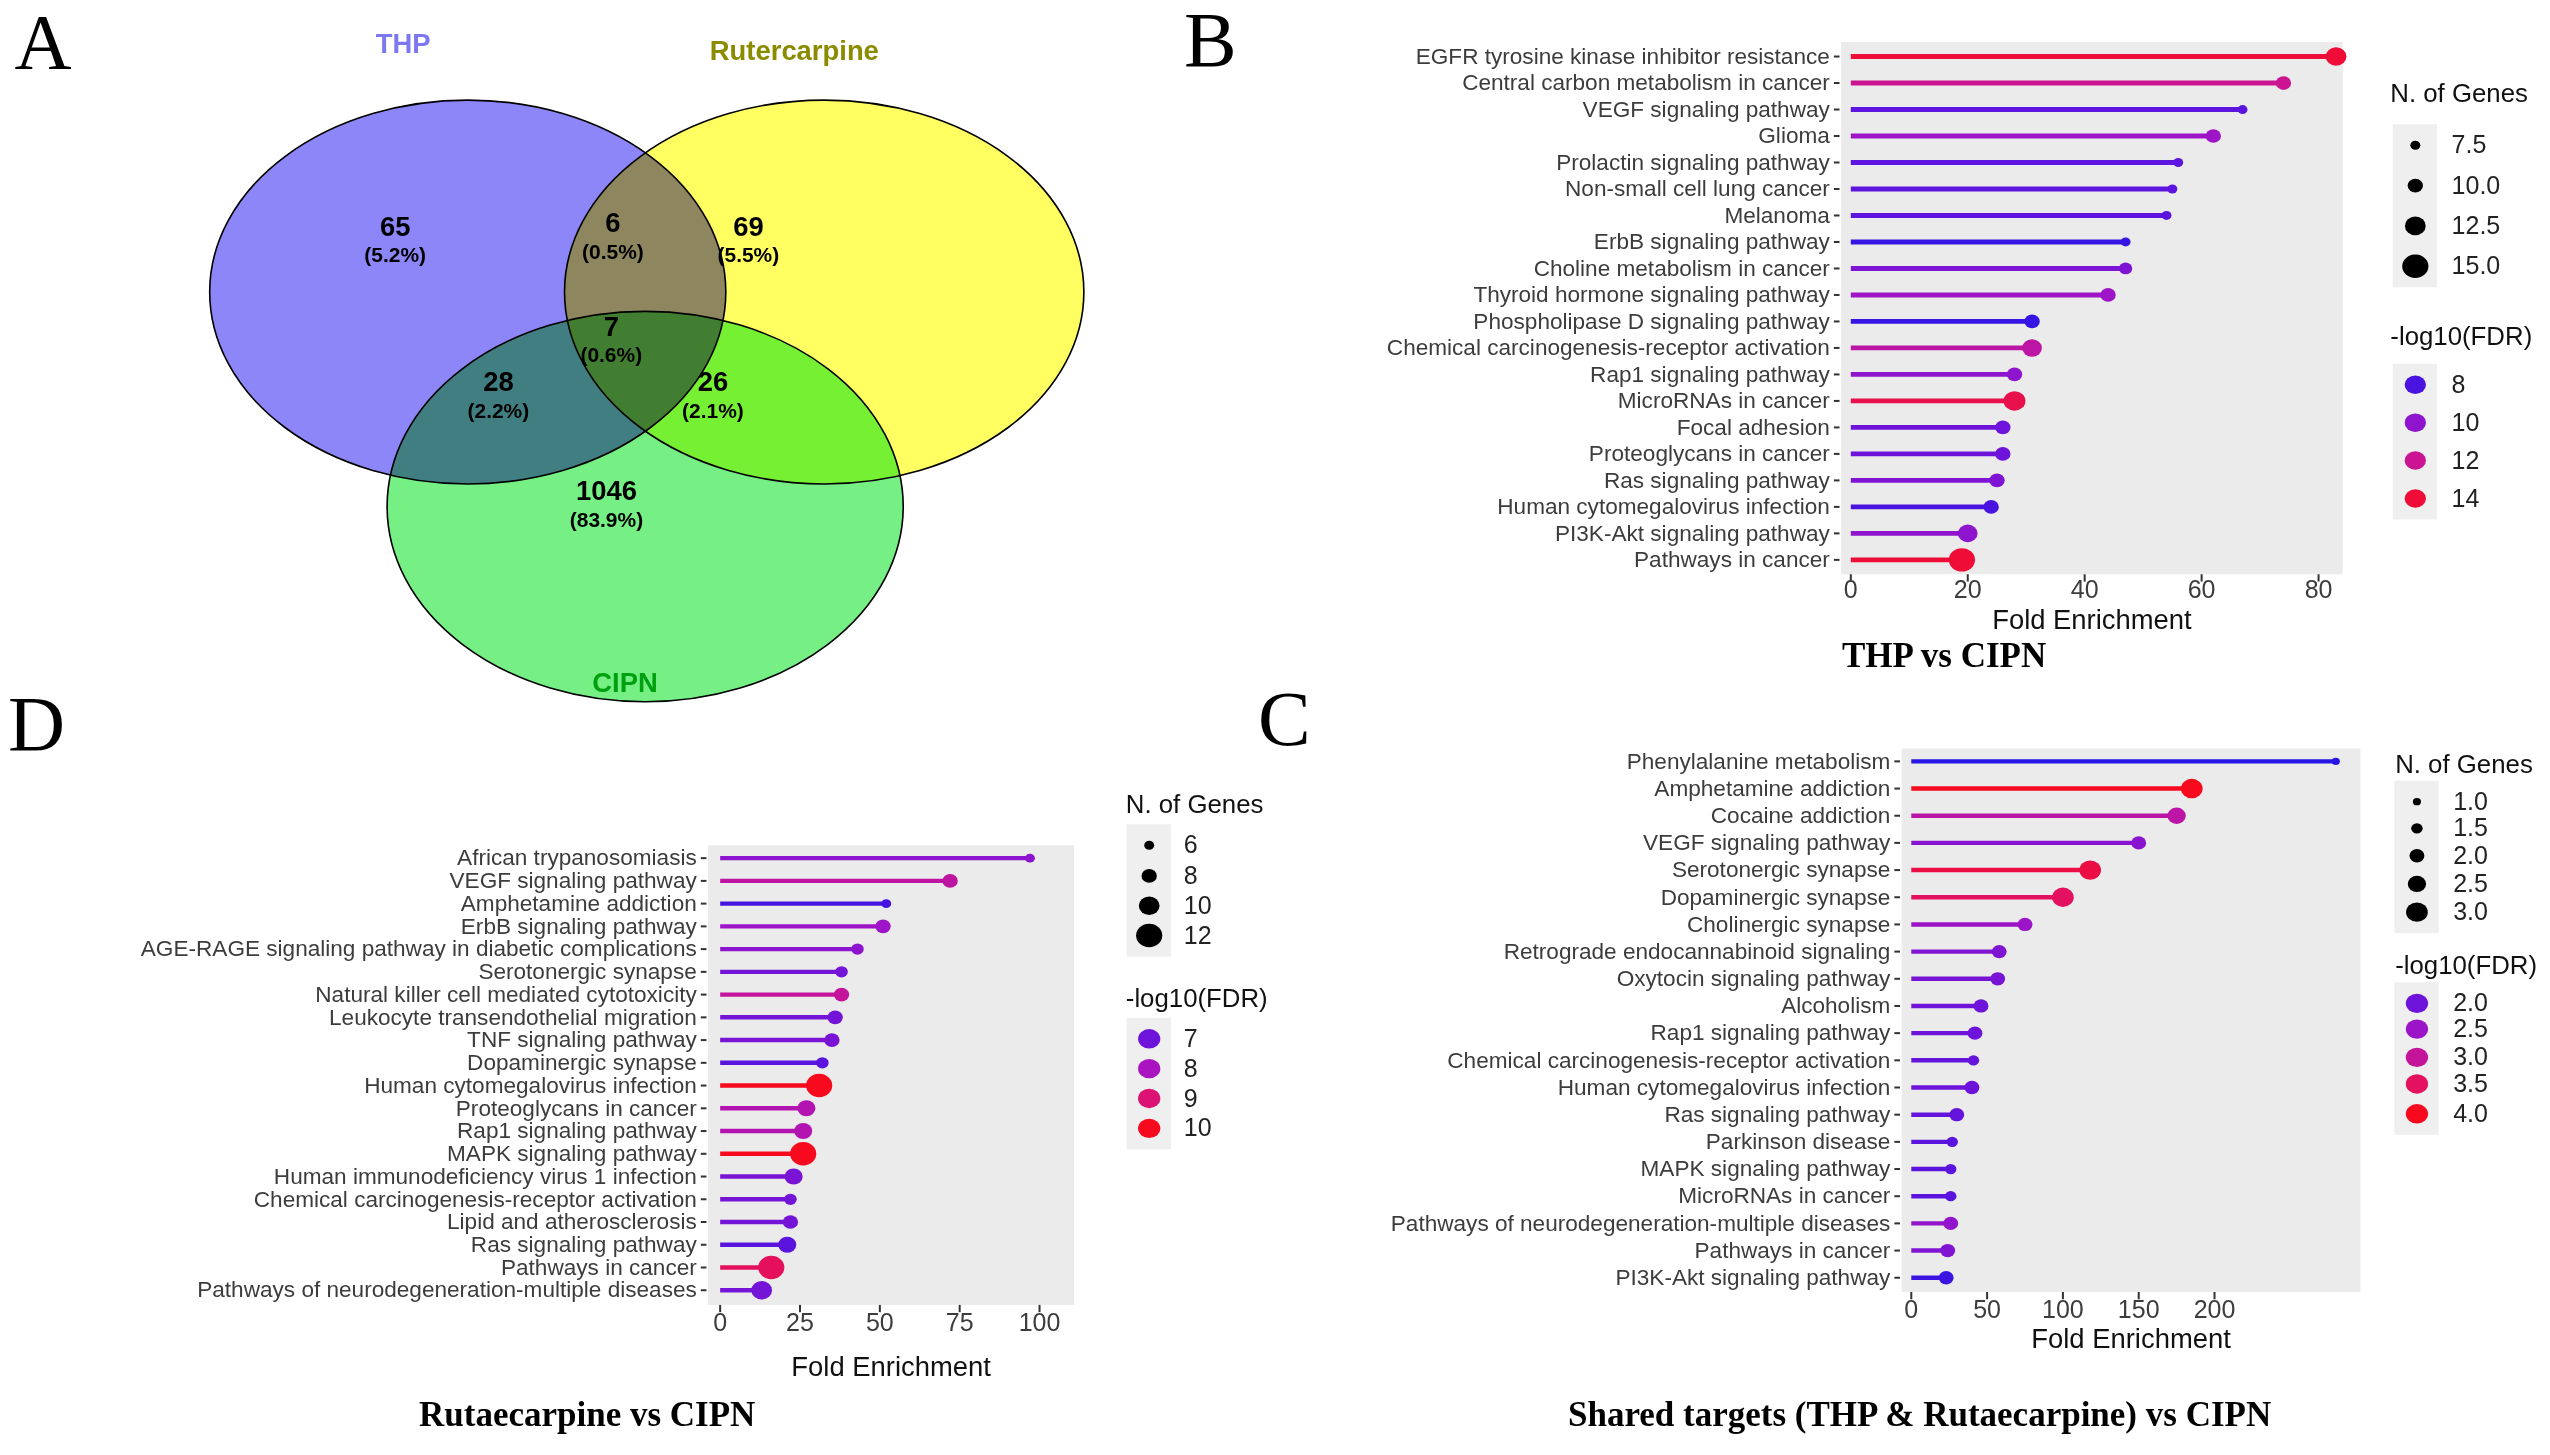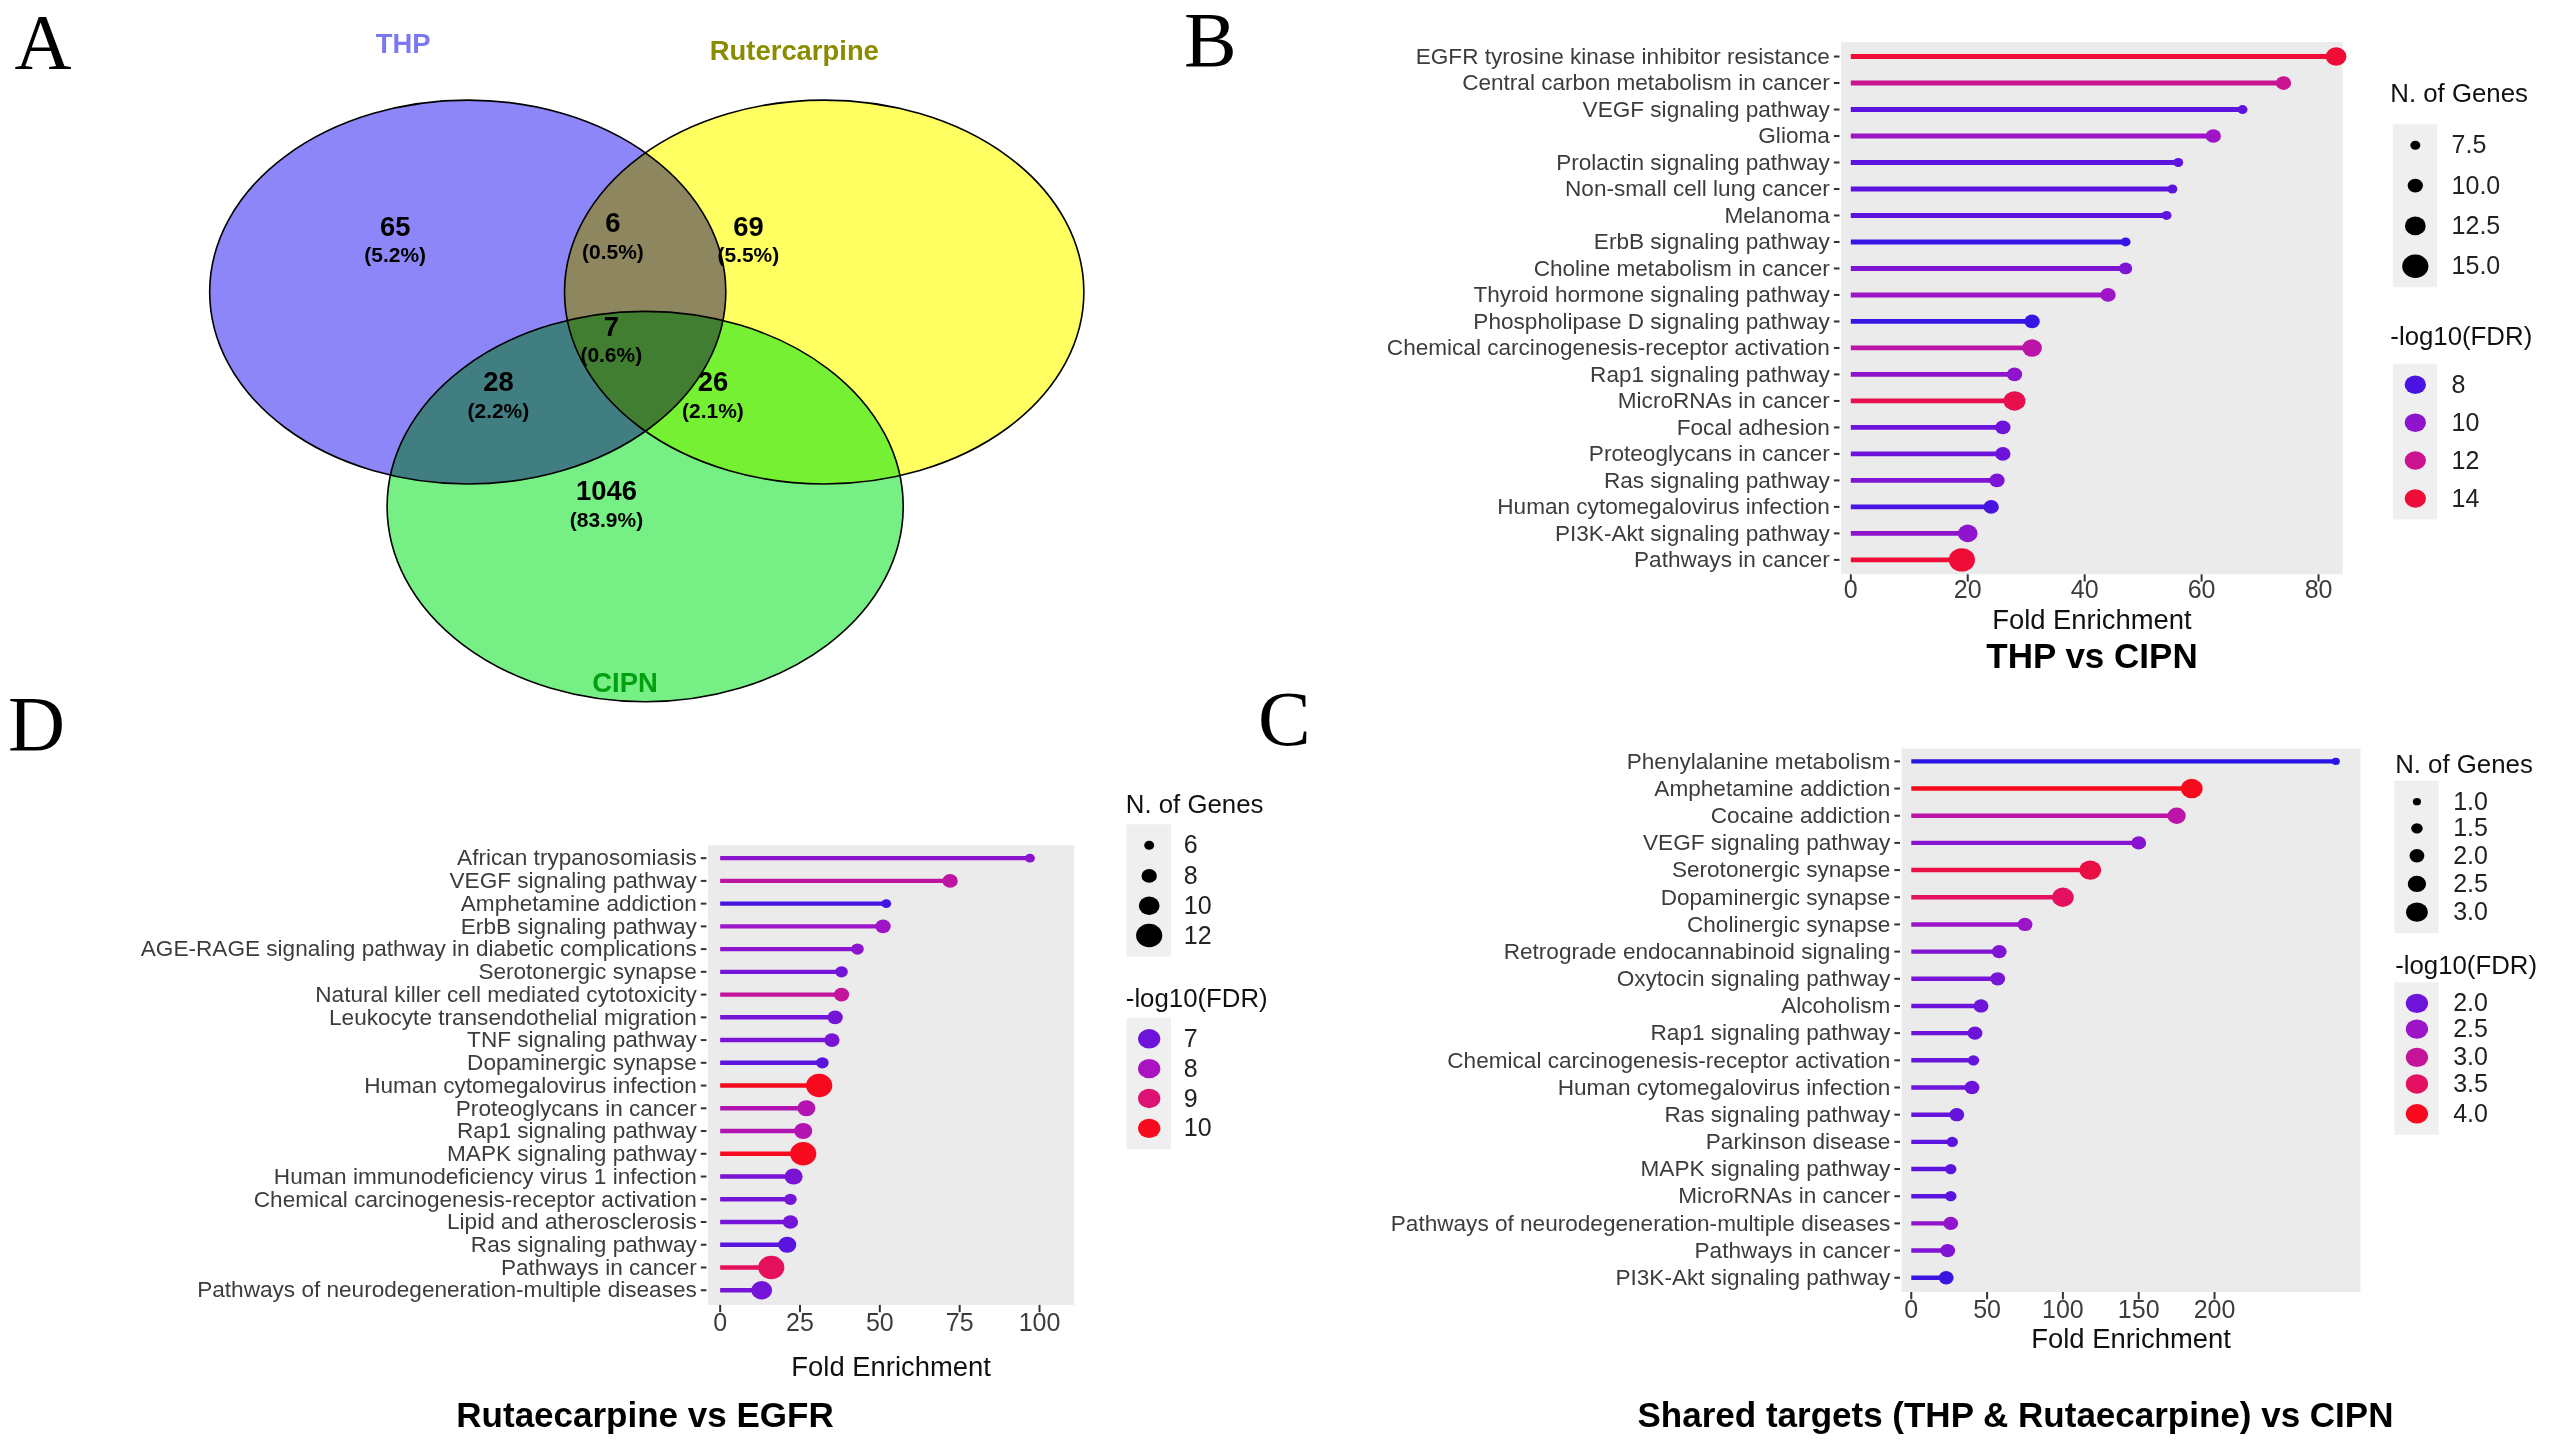--- a/index.html
+++ b/index.html
@@ -1,20 +1,20 @@
 <!DOCTYPE html>
 <html style="font-size:13px"><head>
 <meta charset="utf-8">
 <style>
   html,body{margin:0;padding:0;}
   body{width:2550px;height:1455px;background:#ffffff;position:relative;overflow:hidden;
        font-family:"Liberation Sans",sans-serif;}
   .letter{position:absolute;font-family:"Liberation Serif",serif;font-size:79px;color:#000;line-height:1;}
-  .chart-title{position:absolute;font-size:35px;font-weight:bold;color:#000;text-align:center;
-               font-family:Liberation Sans, sans-serif;}
+  .chart-title{position:absolute;font-size:35px;font-weight:bold;color:#000;
+               font-family:Liberation Serif, serif;}
   svg{position:absolute;left:0;top:0;}
   svg text{font-family:"Liberation Sans",sans-serif;}
 </style>
 </head>
 <body>
 
 <svg id="figure-svg" width="2550" height="1455" viewBox="0 0 3162 1804">
     <ellipse cx="580" cy="362" rx="320" ry="238" fill="rgba(92,82,245,0.70)" stroke="#000" stroke-width="2" style="mix-blend-mode: multiply;"></ellipse>
     <ellipse cx="1022" cy="362" rx="322" ry="238" fill="rgba(255,255,64,0.82)" stroke="#000" stroke-width="2" style="mix-blend-mode: multiply;"></ellipse>
     <ellipse cx="800" cy="628" rx="320" ry="242" fill="rgba(70,235,90,0.74)" stroke="#000" stroke-width="2" style="mix-blend-mode: multiply;"></ellipse>
@@ -497,14 +497,14 @@
     <text x="1468" y="1409" font-size="31" text-anchor="start" fill="#222">10</text>
   </svg>
 
 <div class="letter" style="left:14.5px;top:1.6px">A</div>
 <div class="letter" style="left:1184px;top:0px">B</div>
 <div class="letter" style="left:1258px;top:679px">C</div>
 <div class="letter" style="left:8px;top:684px">D</div>
 
 <div class="chart-title" style="left:1842px;width:500px;top:636px">THP vs CIPN</div>
 <div class="chart-title" style="left:1568px;width:895px;top:1395px">Shared targets (THP &amp; Rutaecarpine) vs CIPN</div>
-<div class="chart-title" style="left:419px;width:452px;top:1395px">Rutaecarpine vs EGFR</div>
+<div class="chart-title" style="left:419px;width:452px;top:1395px">Rutaecarpine vs CIPN</div>
 
 
 </body></html>

